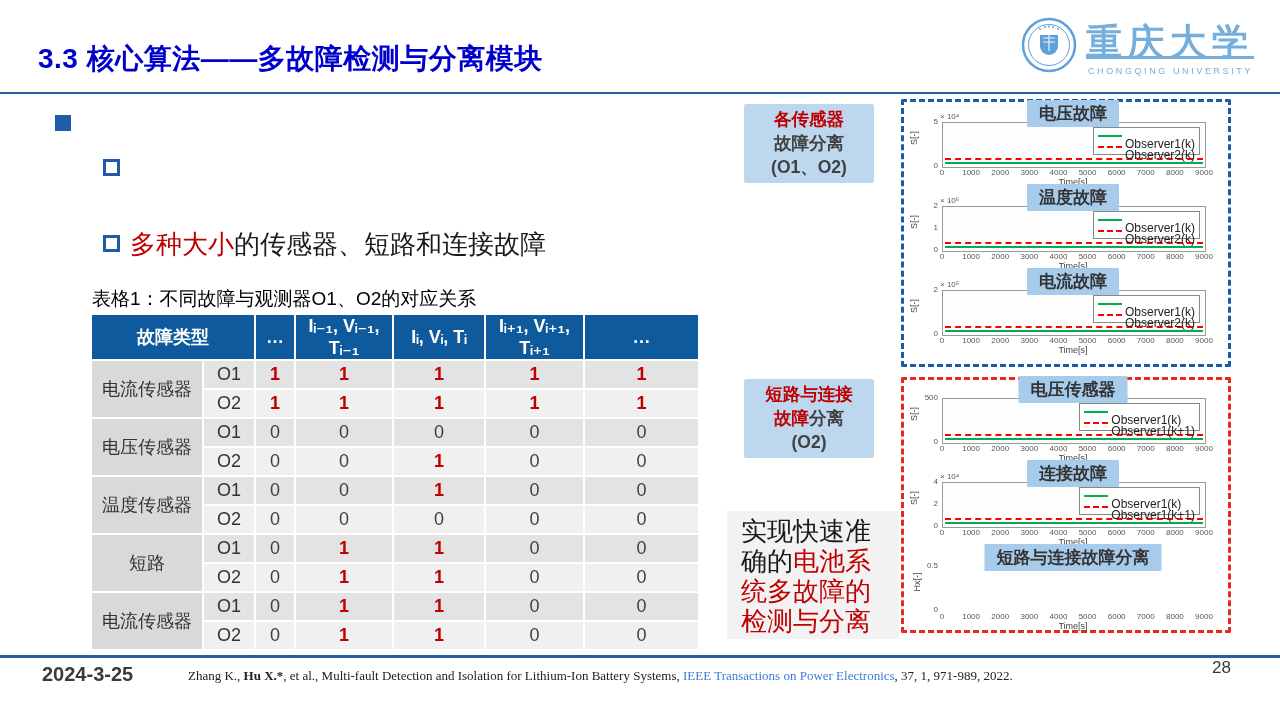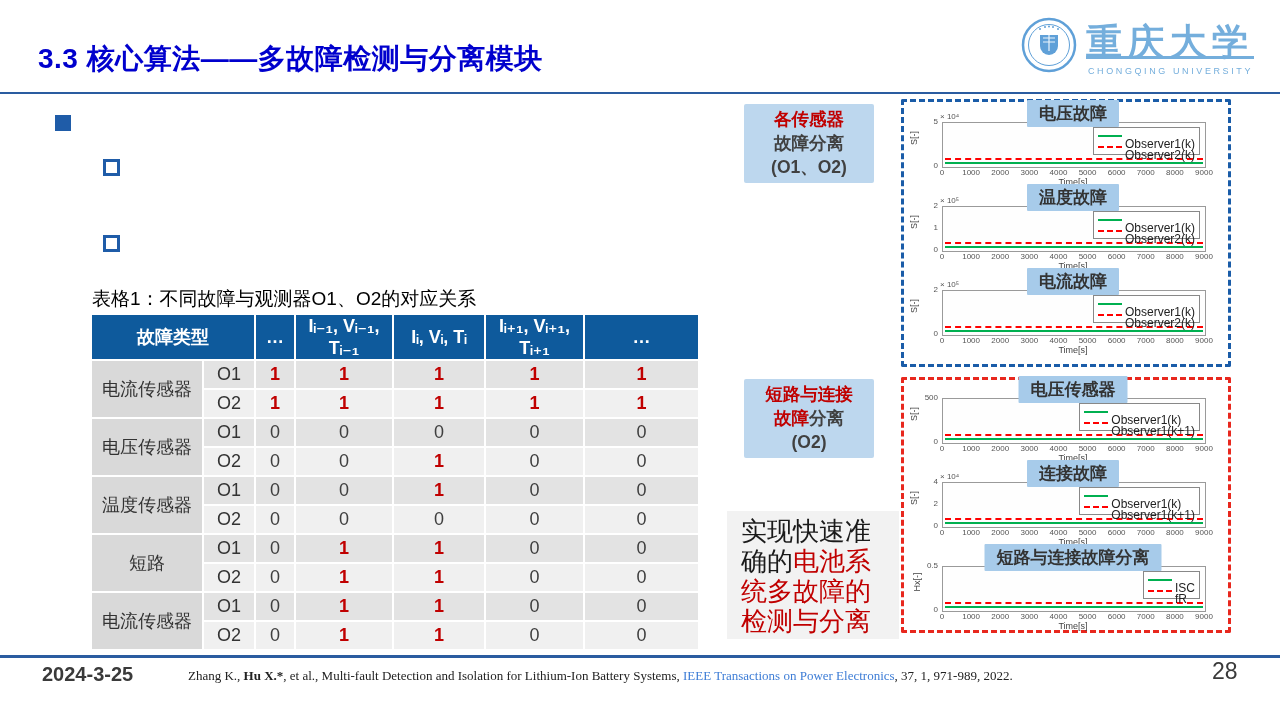--- a/index.html
+++ b/index.html
@@ -71,21 +71,21 @@
   .leg-line{width:24px;border-top:2px solid #00B050;}
   .leg-line.dash{border-top-style:dashed;}
   .leg-label{font-size:12px;margin-left:3px;color:#222;white-space:nowrap;margin-top:16px;}
   .sig{position:absolute;left:2px;right:2px;border-top:2px solid #00B050;bottom:3px;}
   .sig-b{border-top-style:dashed;border-top-color:#FF0000;bottom:7px;}
 
   
   .footer-divider{left:0;top:655px;width:1280px;height:3px;background:#2A5CA0;}
   .footer-date{left:42px;top:663px;font-size:20px;color:#3A3A3A;font-weight:bold;}
   .footer-citation{left:188px;top:668px;width:950px;font-size:13px;color:#222;font-family:"Liberation Serif","DejaVu Serif",serif;}
-  .page-number{left:1212px;top:658px;font-size:23px;color:#3A3A3A;}
+  .page-number{left:1212px;top:658px;font-size:17px;color:#3A3A3A;}
 </style>
 </head>
 <body>
 
 <div class="abs page-title">3.3 核心算法——多故障检测与分离模块</div>
 
 <div class="abs logo">
   <span class="emblem">
     <svg width="58" height="58" viewBox="0 0 58 58">
       <circle cx="29" cy="29" r="26" fill="none" stroke="#5FA0D8" stroke-width="2.5"></circle>
@@ -105,20 +105,21 @@
 
 <div class="abs header-divider"></div>
 
 <div class="abs bullet-heading"><span class="sq"></span></div>
 
 <div class="abs sub-bullet sub-1">
   <span class="hsq"></span>
 </div>
 <div class="abs sub-bullet sub-2">
   <span class="hsq"></span>
+  <span><span class="seg-red">多种大小</span><span class="seg-black">的传感器、短路和连接故障</span></span>
 </div>
 
 <div class="abs table-caption">表格1：不同故障与观测器O1、O2的对应关系</div>
 
 <table class="abs fault-table">
   <colgroup>
     <col style="width:110px">
       <col style="width:50px">
       <col style="width:38px">
     <col style="width:96px">
@@ -409,34 +410,20 @@
       </div>
     <div class="xlabel">Time[s]</div>
   <div class="ytick" style="top: 10px;">4</div>
       <div class="ytick" style="top: 32px;">2</div>
       <div class="ytick" style="top: 54px;">0</div>
     </div>
     <div class="chart">
     <div class="chip">短路与连接故障分离</div>
     <div class="exp"></div>
     <div class="ylab">Hx[-]</div>
-    <div class="plotbox">
-      <div class="sig sig-a" style="border-top-color: rgb(0, 176, 80);"></div>
-      <div class="sig sig-b" style="border-top-color: rgb(255, 0, 0);"></div>
-      <div class="legend">
-          <div class="leg-row">
-            <span class="leg-line" style="border-top-color: rgb(0, 176, 80);"></span>
-            <span class="leg-label">ISC</span>
-          </div>
-          <div class="leg-row">
-            <span class="leg-line dash" style="border-top-color: rgb(255, 0, 0);"></span>
-            <span class="leg-label">fR</span>
-          </div>
-        </div>
-    </div>
     <div class="xticks">
         <span class="xtick" style="left: 0px;">0</span>
         <span class="xtick" style="left: 29.1111px;">1000</span>
         <span class="xtick" style="left: 58.2222px;">2000</span>
         <span class="xtick" style="left: 87.3333px;">3000</span>
         <span class="xtick" style="left: 116.444px;">4000</span>
         <span class="xtick" style="left: 145.556px;">5000</span>
         <span class="xtick" style="left: 174.667px;">6000</span>
         <span class="xtick" style="left: 203.778px;">7000</span>
         <span class="xtick" style="left: 232.889px;">8000</span>

